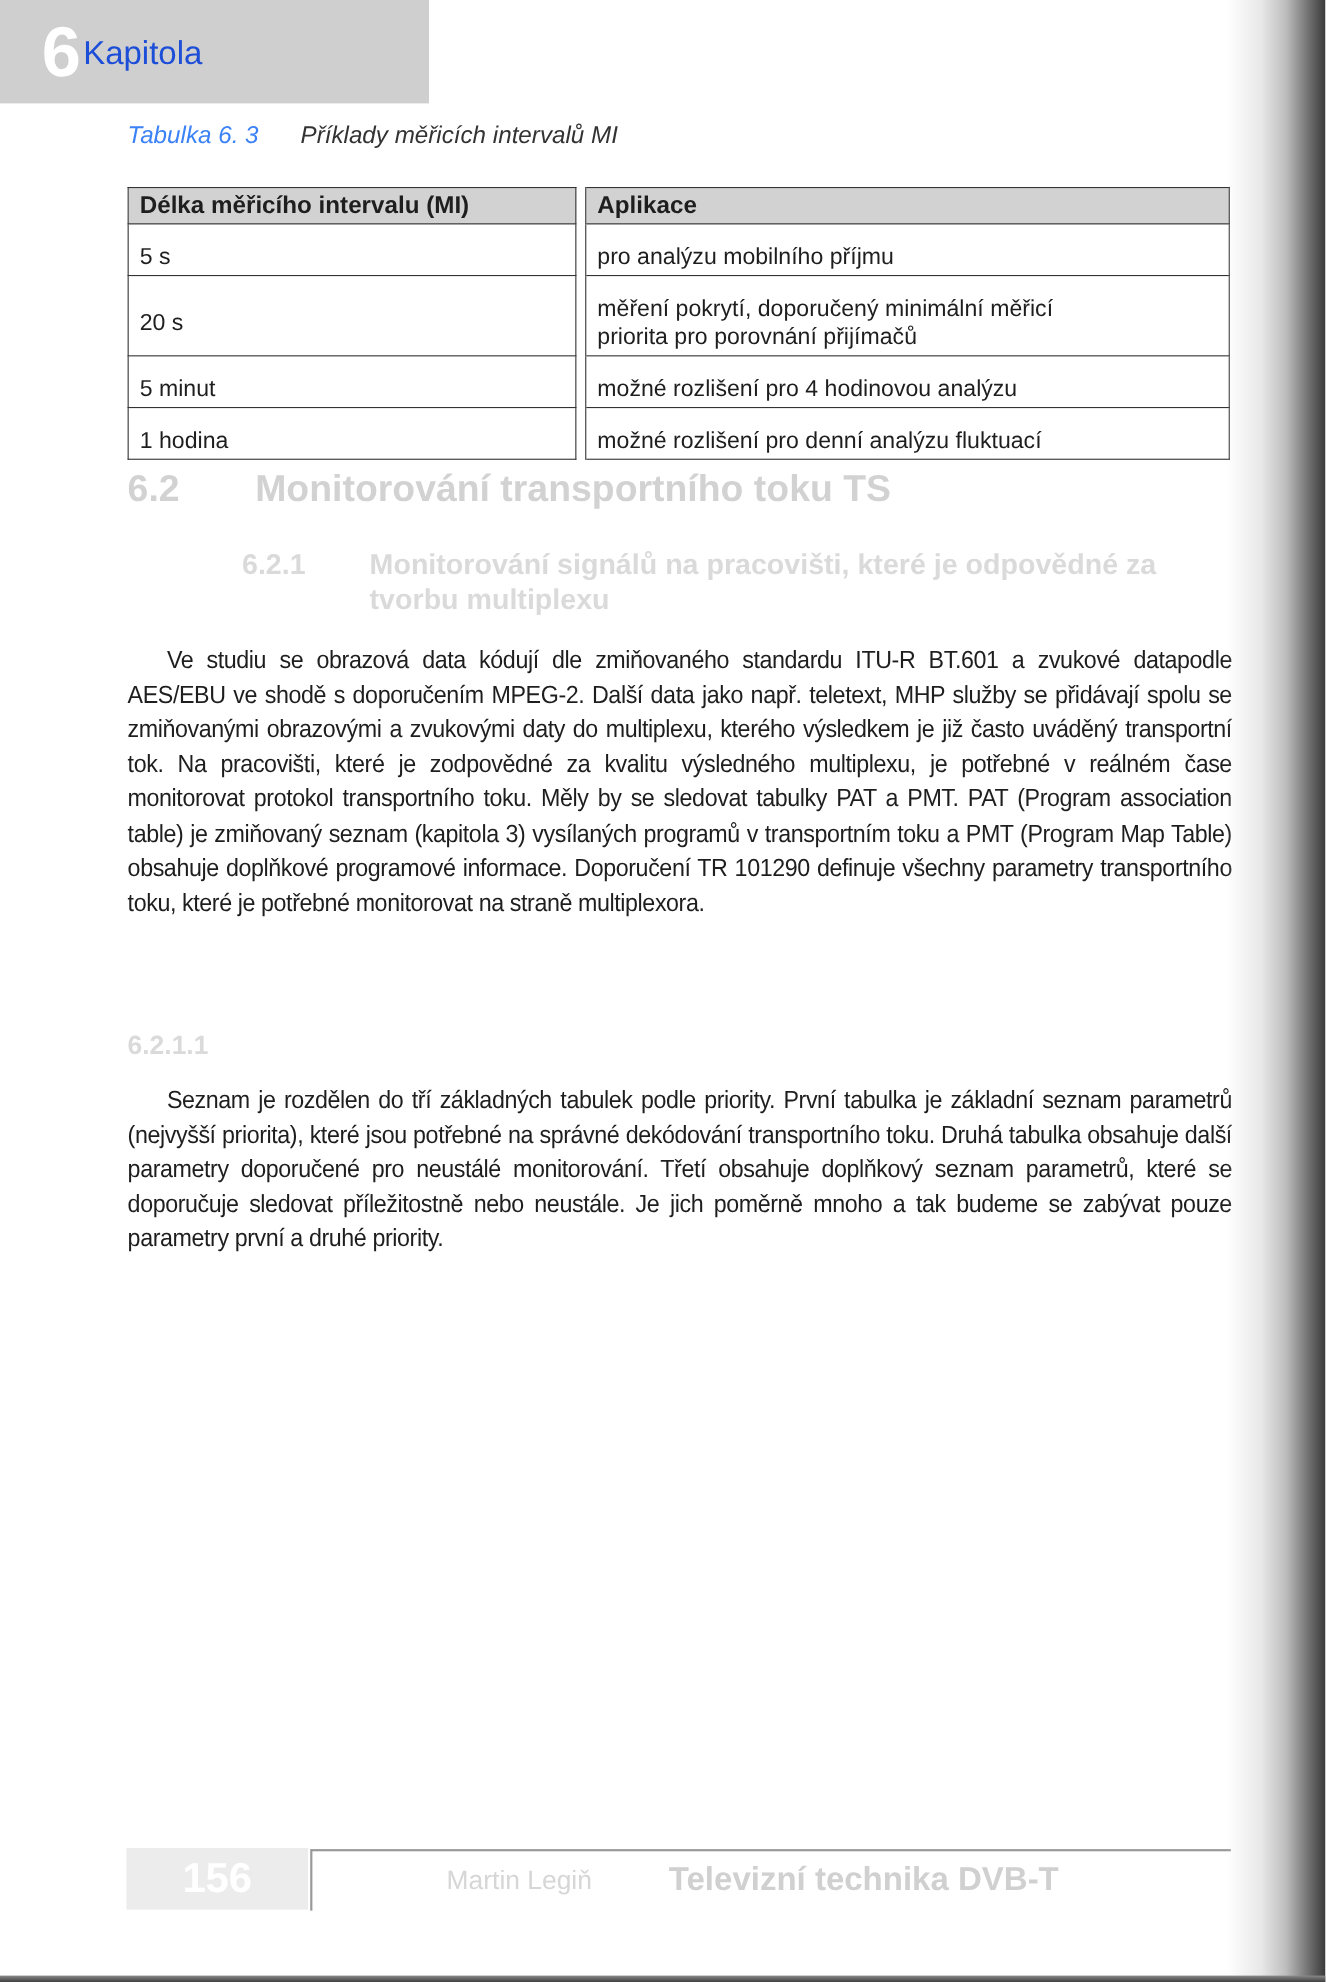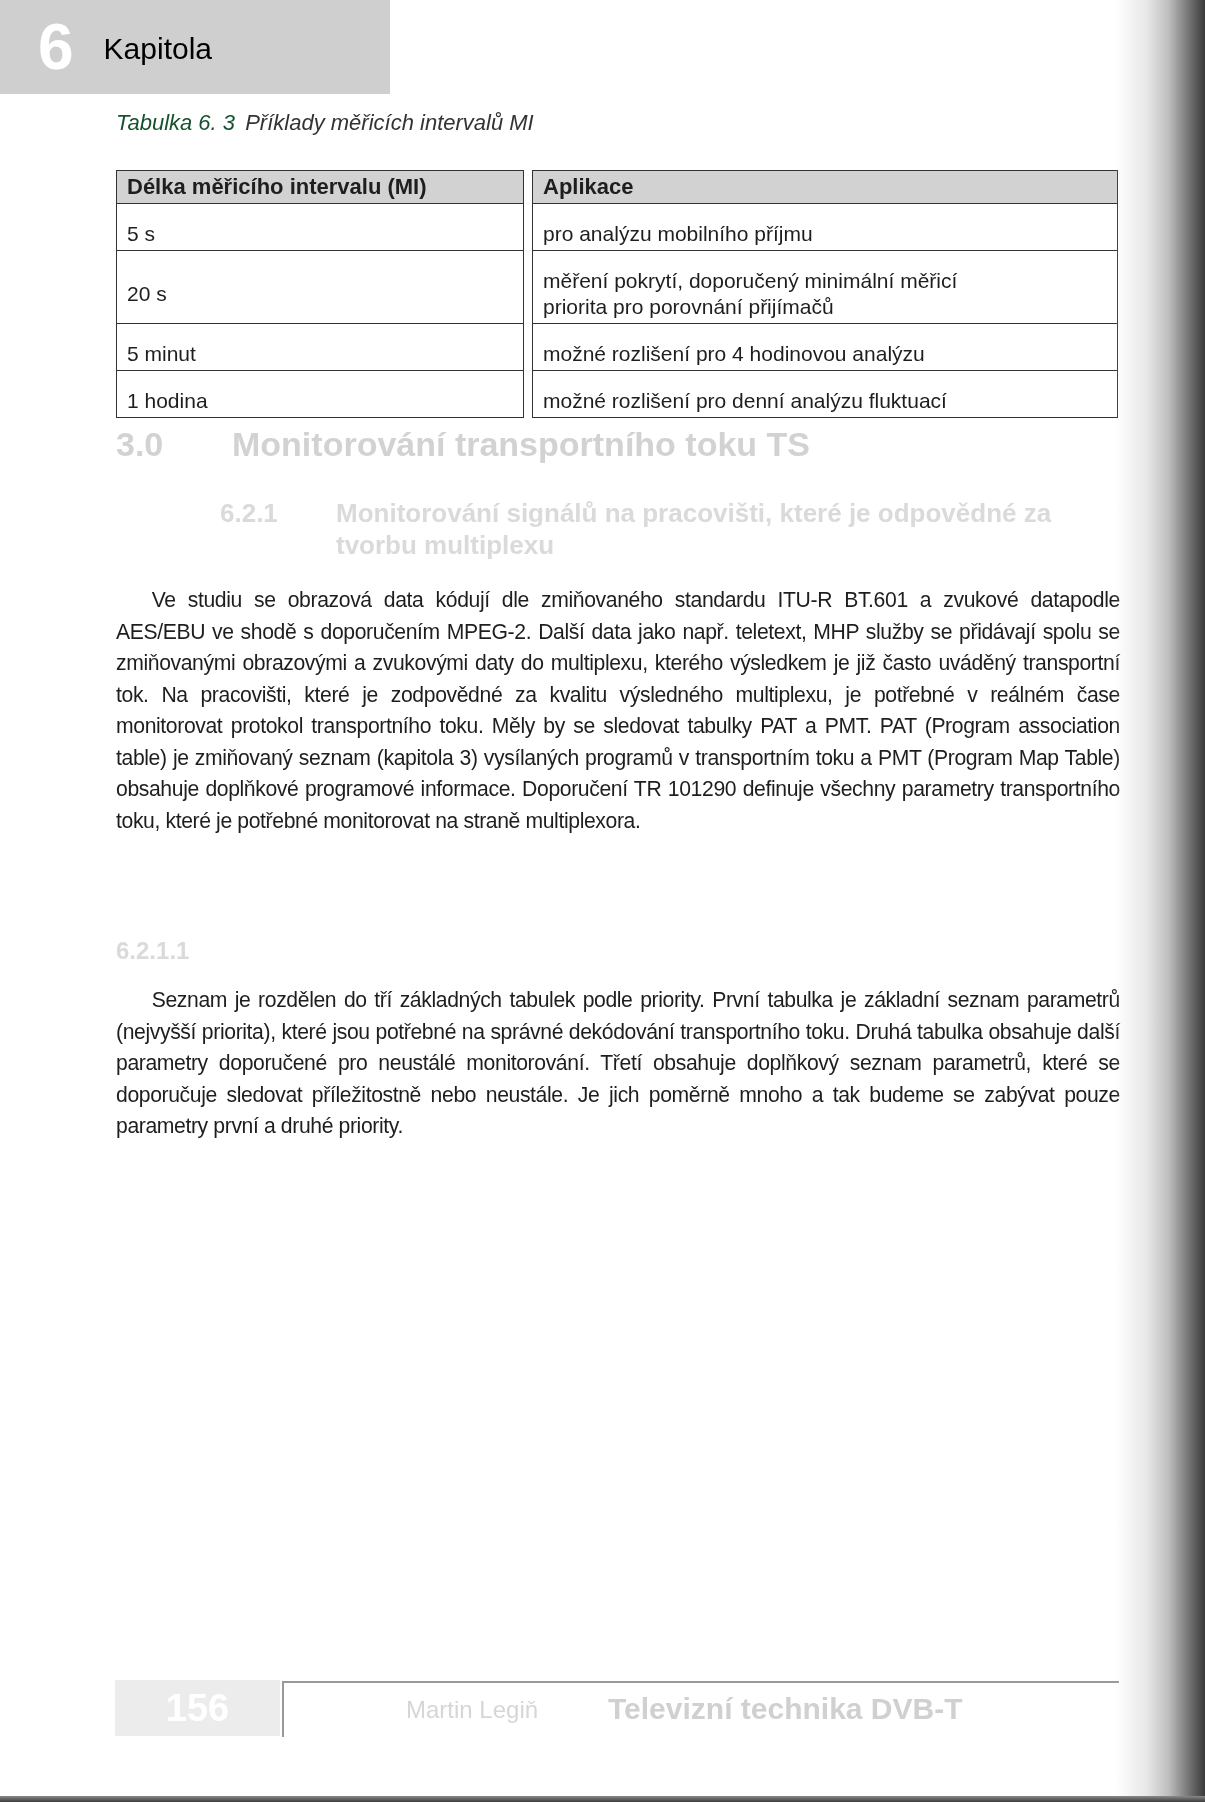--- a/index.html
+++ b/index.html
@@ -36,31 +36,31 @@
       font-family: "Liberation Sans", sans-serif;
       font-weight: bold;
       font-size: 64px;
       color: #ffffff;
       margin-left: 38px;
       line-height: 1;
     }
     .chapter-word {
       font-family: "Liberation Sans", sans-serif;
       font-size: 30px;
-      color: #000000;
-      margin-left: 30px;
+      color: #1d4ed8;
+      margin-left: 2px;
       margin-top: 4px;
     }
     .table-caption {
       position: absolute;
       left: 116px; top: 110px;
       font-size: 22px;
       font-style: italic;
     }
-    .table-caption .cap-label { color: #14532d; margin-right: 4px; }
+    .table-caption .cap-label { color: #3b82f6; margin-right: 32px; }
     .table-caption .cap-title { color: #333; }
     table.mi-table {
       position: absolute;
       left: 116px; top: 170px;
       width: 1002px;
       border-collapse: collapse;
       font-size: 21px;
       color: #1e1e1e;
     }
     .mi-table th, .mi-table td {
@@ -207,21 +207,21 @@
     </tr>
     <tr>
       <td class="col1">1 hodina</td>
       <td class="gap"></td>
       <td>možné rozlišení pro denní analýzu fluktuací</td>
     </tr>
   </tbody>
 </table>
 
 <div class="section-h2">
-  <span class="num">3.0</span>
+  <span class="num">6.2</span>
   <span>Monitorování transportního toku TS</span>
 </div>
 
 <div class="section-h3">
   <span class="num">6.2.1</span>
   <span style="width:780px;">Monitorování signálů na pracovišti, které je odpovědné za tvorbu multiplexu</span>
 </div>
 
 <p class="para para1" style="margin:0;">Ve studiu se obrazová data kódují dle zmiňovaného standardu ITU-R BT.601 a zvukové datapodle AES/EBU ve shodě s doporučením MPEG-2. Další data jako např. teletext, MHP služby se přidávají spolu se zmiňovanými obrazovými a zvukovými daty do multiplexu, kterého výsledkem je již často uváděný transportní tok. Na pracovišti, které je zodpovědné za kvalitu výsledného multiplexu, je potřebné v reálném čase monitorovat protokol transportního toku. Měly by se sledovat tabulky PAT a PMT. PAT (Program association table) je zmiňovaný seznam (kapitola 3) vysílaných programů v transportním toku a PMT (Program Map Table) obsahuje doplňkové programové informace. Doporučení TR 101290 definuje všechny parametry transportního toku, které je potřebné monitorovat na straně multiplexora.</p>
 

